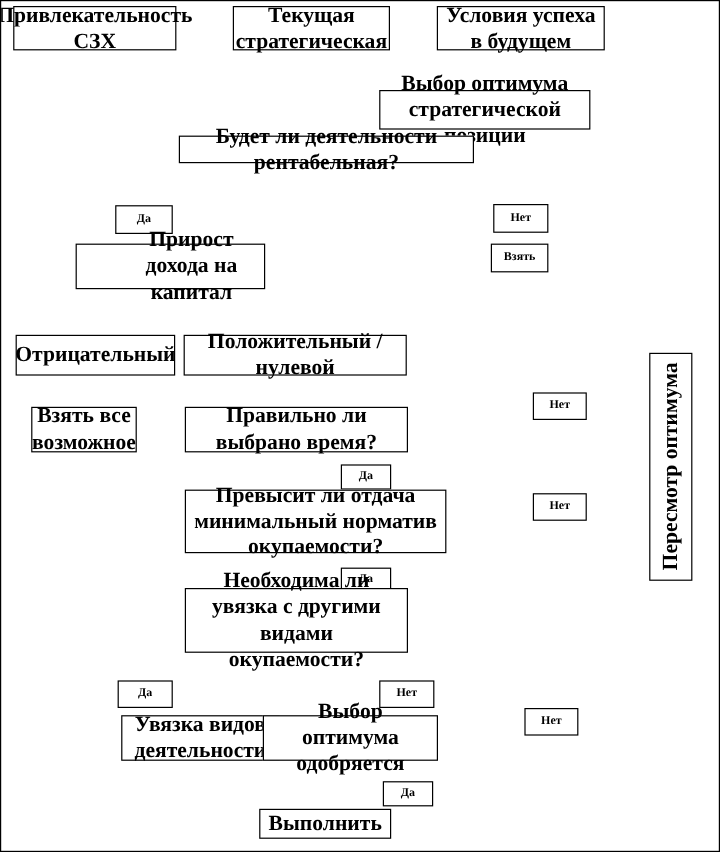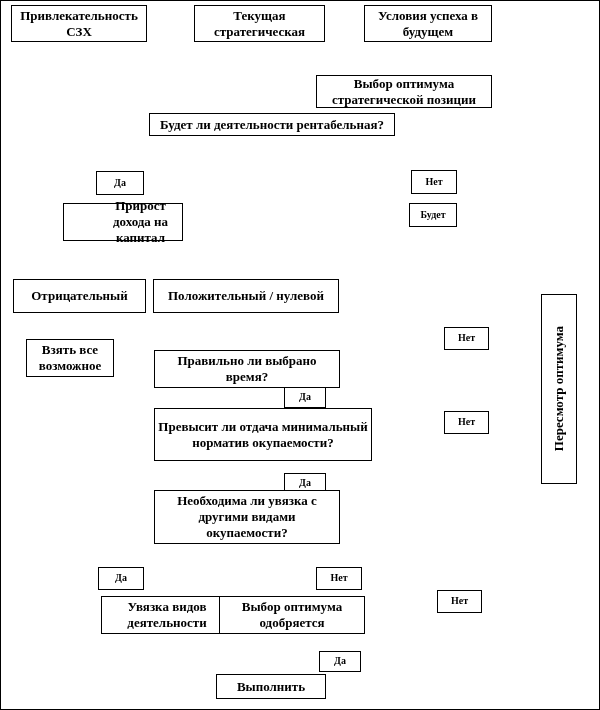--- a/index.html
+++ b/index.html
@@ -17,21 +17,21 @@
     font-family: "Liberation Serif", serif;
     overflow: hidden;
   }
   .node {
     position: absolute;
     box-sizing: border-box;
     border: 1px solid #000000;
     background: #ffffff;
     color: #000000;
     font-weight: bold;
-    font-size: 13px;
+    font-size: 18px;
     line-height: 1.22;
     text-align: center;
     display: flex;
     align-items: center;
     justify-content: center;
     padding: 1px 3px;
   }
   .node.small {
     font-size: 10px;
   }
@@ -43,45 +43,45 @@
 </style>
 </head>
 <body>
 
 <div class="canvas">
 
   <div class="node" style="left:10px; top:4px; width:136px; height:37px;">Привлекательность СЗХ</div>
 
   <div class="node" style="left:193px; top:4px; width:131px; height:37px;">Текущая стратегическая</div>
 
-  <div class="node" style="left:363px; top:4px; width:128px; height:37px;">Условия успеха в будущем</div>
+  <div class="node" style="left:363px; top:4px; width:140px; height:37px;">Условия успеха в будущем</div>
 
   <div class="node" style="left:315px; top:74px; width:176px; height:33px;">Выбор оптимума стратегической позиции</div>
 
   <div class="node" style="left:148px; top:112px; width:246px; height:23px;">Будет ли деятельности рентабельная?</div>
 
   <div class="node small" style="left:95px; top:170px; width:48px; height:24px;">Да</div>
 
   <div class="node small" style="left:410px; top:169px; width:46px; height:24px;">Нет</div>
 
-  <div class="node" style="left:62px; top:202px; width:120px; height:38px;padding-left:38px;">Прирост дохода на капитал</div>
+  <div class="node" style="left:62px; top:202px; width:158px; height:38px;padding-left:38px;">Прирост дохода на капитал</div>
 
-  <div class="node small" style="left:408px; top:202px; width:48px; height:24px;">Будет</div>
+  <div class="node small" style="left:408px; top:202px; width:48px; height:24px;">Взять</div>
 
   <div class="node" style="left:12px; top:278px; width:133px; height:34px;">Отрицательный</div>
 
   <div class="node" style="left:152px; top:278px; width:186px; height:34px;">Положительный / нулевой</div>
 
   <div class="node vertical" style="left:540px; top:293px; width:36px; height:190px;">
     <span>Пересмотр оптимума</span>
   </div>
 
   <div class="node" style="left:25px; top:338px; width:88px; height:38px;">Взять все возможное</div>
 
-  <div class="node" style="left:153px; top:338px; width:186px; height:38px;margin-top:11px;">Правильно ли выбрано время?</div>
+  <div class="node" style="left:153px; top:338px; width:186px; height:38px;">Правильно ли выбрано время?</div>
 
   <div class="node small" style="left:443px; top:326px; width:45px; height:23px;">Нет</div>
 
   <div class="node small" style="left:283px; top:386px; width:42px; height:21px;">Да</div>
 
   <div class="node" style="left:153px; top:407px; width:218px; height:53px;">Превысит ли отдача минимальный норматив окупаемости?</div>
 
   <div class="node small" style="left:443px; top:410px; width:45px; height:23px;">Нет</div>
 
   <div class="node small" style="left:283px; top:472px; width:42px; height:21px;">Да</div>

